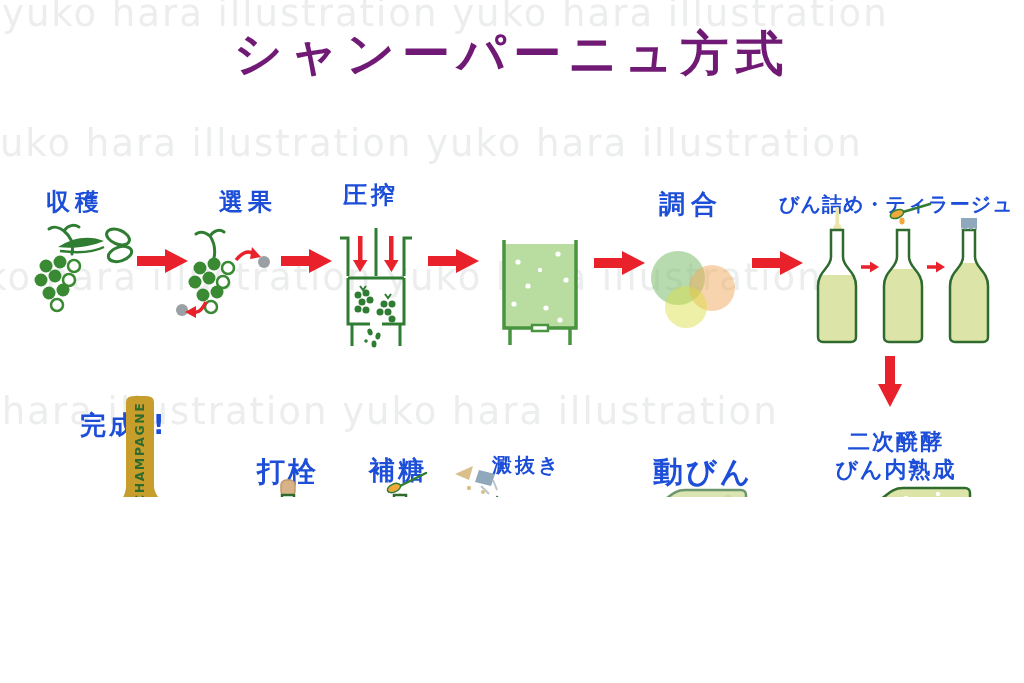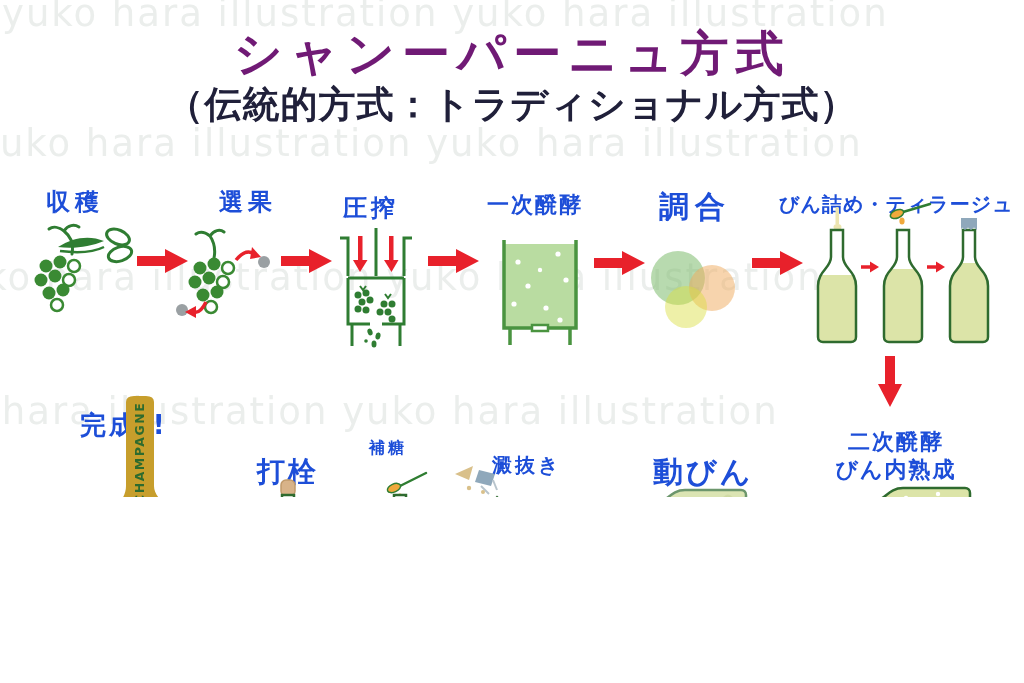--- a/index.html
+++ b/index.html
@@ -24,36 +24,34 @@
   <div class="wm" style="left:2px;top:-8px;">yuko hara illustration  yuko hara illustration</div>
   <div class="wm" style="left:-24px;top:122px;">yuko hara illustration  yuko hara illustration</div>
   <div class="wm" style="left:-64px;top:256px;">yuko hara illustration  yuko hara illustration</div>
   <div class="wm" style="left:-108px;top:390px;">yuko hara illustration  yuko hara illustration</div>
   <div class="wm" style="left:-34px;top:524px;">yuko hara illustration  yuko hara illustration</div>
   <div class="wm" style="left:4px;top:648px;">yuko hara illustration  yuko hara illustration</div>
 
   <div class="layer">
 
     <div class="title">シャンーパーニュ方式</div>
-    <div class="subtitle">（伝統的方式：トラディショナル方式）</div>
 
     <div class="step-label" style="left:46px;top:186px;font-size:24px;letter-spacing:5px;">収穫</div>
     <div class="step-label" style="left:189px;top:186px;font-size:24px;letter-spacing:5px;margin-left:30px;">選果</div>
-    <div class="step-label" style="left:343px;top:192px;font-size:24px;letter-spacing:4px;">圧搾</div>
-    <div class="step-label" style="left:487px;top:190px;font-size:22px;letter-spacing:2px;">一次醗酵</div>
-    <div class="step-label" style="left:659px;top:187px;font-size:30px;letter-spacing:6px;">調合</div>
+    <div class="step-label" style="left:343px;top:179px;font-size:24px;letter-spacing:4px;">圧搾</div>
+    <div class="step-label" style="left:659px;top:187px;font-size:26px;letter-spacing:6px;">調合</div>
     <div class="step-label" style="left:815px;top:428px;width:162px;text-align:center;font-size:22px;letter-spacing:2px;line-height:28px;">
       <div>二次醗酵</div>
       <div>びん内熟成</div>
     </div>
 
     <div class="step-label" style="left:779px;top:191px;font-size:20px;letter-spacing:1px;">びん詰め・ティラージュ</div>
     <div class="step-label" style="left:653px;top:452px;font-size:30px;letter-spacing:3px;">動びん</div>
     <div class="step-label" style="left:492px;top:452px;font-size:20px;letter-spacing:3px;">澱抜き</div>
-    <div class="step-label" style="left:369px;top:438px;font-size:16px;letter-spacing:3px;">補糖</div>
+    <div class="step-label" style="left:369px;top:453px;font-size:26px;letter-spacing:3px;">補糖</div>
     <div class="step-label" style="left:257px;top:453px;font-size:28px;letter-spacing:3px;">打栓</div>
     <div class="step-label" style="left:80px;top:361px;font-size:26px;letter-spacing:3px;margin-top:47px;">完成!!</div>
 
     <div class="illo" style="left:28px;top:224px;">
       <svg width="108" height="95" viewBox="0 0 108 95">
         <path d="M44,30 C46,18 42,12 36,7 M36,7 C31,3 25,2 21,5 M36,7 C40,1 46,0 51,3" fill="none" stroke="#2f7d32" stroke-width="3" stroke-linecap="round"></path>
         <path d="M30,23 C45,13 62,11 76,17 C62,23 45,25 30,23 Z" fill="#2f7d32"></path>
         <path d="M32,27 C48,29 64,29 76,23" fill="none" stroke="#2f7d32" stroke-width="2.5"></path>
         <ellipse cx="90" cy="13" rx="12" ry="7" transform="rotate(22 90 13)" fill="none" stroke="#2f7d32" stroke-width="3"></ellipse>
         <ellipse cx="92" cy="30" rx="12" ry="7" transform="rotate(-18 92 30)" fill="none" stroke="#2f7d32" stroke-width="3"></ellipse>

